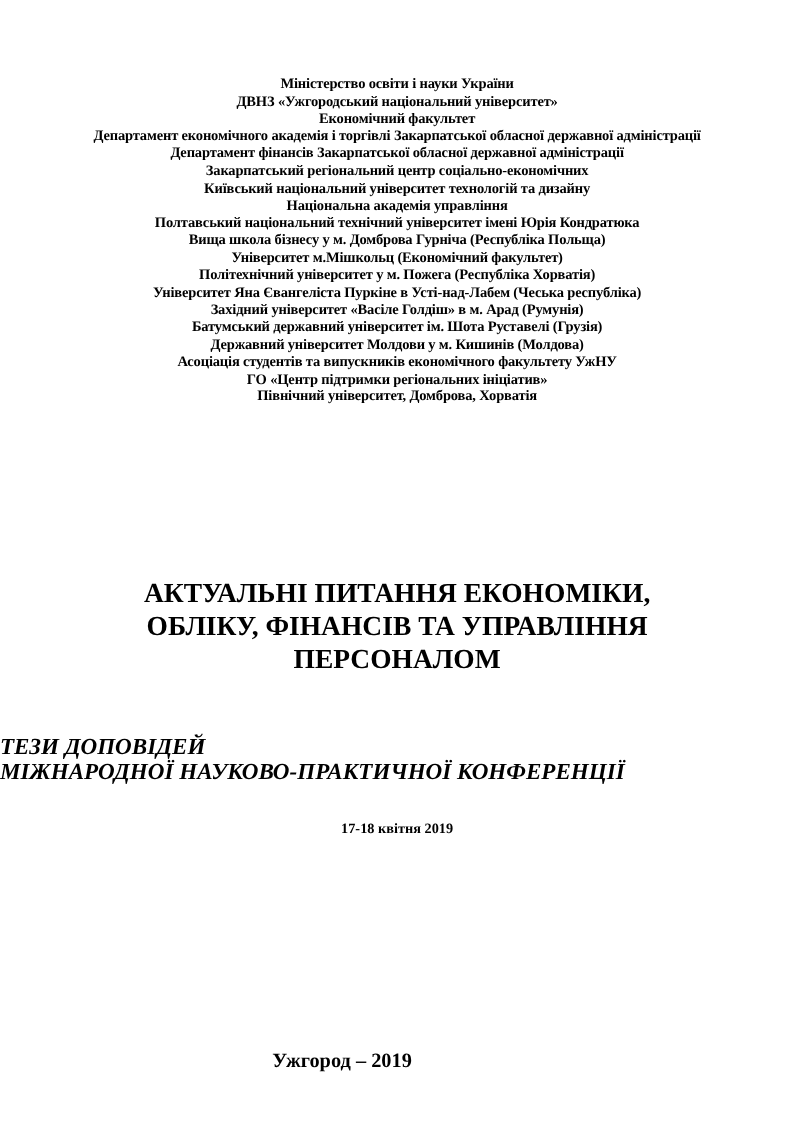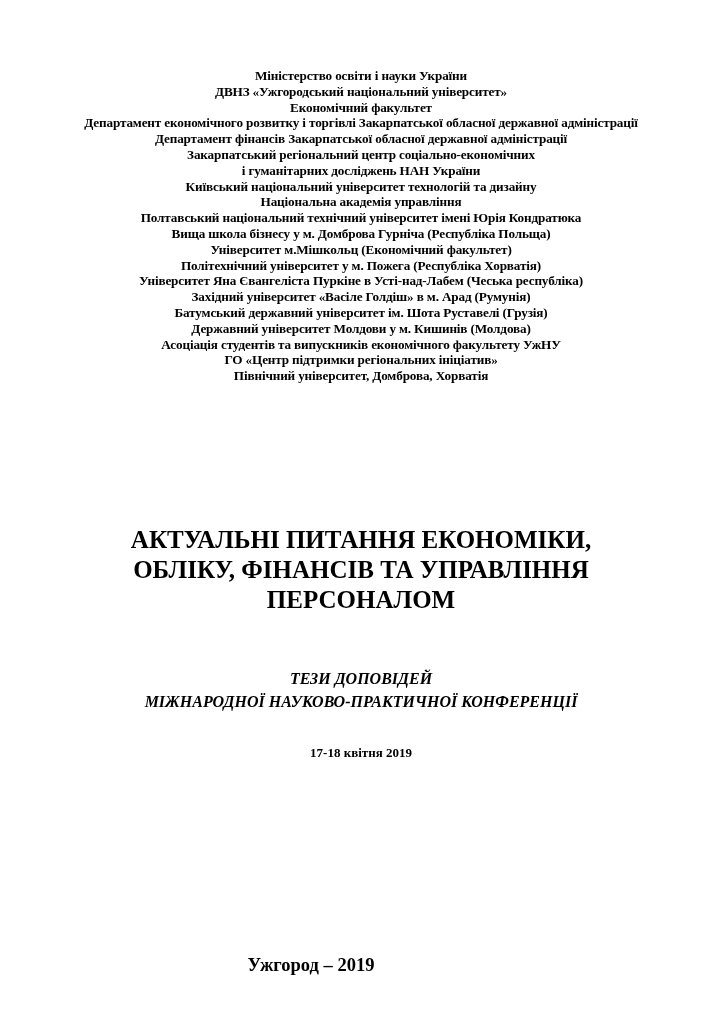--- a/index.html
+++ b/index.html
@@ -45,24 +45,24 @@
       font-weight: bold;
       font-size: 25px;
       line-height: 30px;
     }
     .title-line { display: block; white-space: nowrap; }
     .subtitle {
       position: absolute;
       top: 653px;
       left: 0;
       width: 722px;
-      text-align: center;
+      text-align: left;
       font-weight: bold;
       font-style: italic;
-      font-size: 16px;
+      font-size: 21px;
       line-height: 23px;
     }
     .subtitle-line { display: block; white-space: nowrap; }
     .date {
       position: absolute;
       top: 728px;
       left: 0;
       width: 722px;
       text-align: center;
       font-weight: bold;
@@ -82,24 +82,23 @@
   </style>
 </head>
 <body>
 
 <div class="page">
 
   <div class="orgs">
     <span class="org-line">Міністерство освіти і науки України</span>
     <span class="org-line">ДВНЗ «Ужгородський національний університет»</span>
     <span class="org-line">Економічний факультет</span>
-    <span class="org-line">Департамент економічного розвитку і торгівлі Закарпатської обласної державної адміністрації</span>
+    <span class="org-line">Департамент економічного академія і торгівлі Закарпатської обласної державної адміністрації</span>
     <span class="org-line">Департамент фінансів Закарпатської обласної державної адміністрації</span>
     <span class="org-line">Закарпатський регіональний центр соціально-економічних</span>
-    <span class="org-line">і гуманітарних досліджень НАН України</span>
     <span class="org-line">Київський національний університет технологій та дизайну</span>
     <span class="org-line">Національна академія управління</span>
     <span class="org-line">Полтавський національний технічний університет імені Юрія Кондратюка</span>
     <span class="org-line">Вища школа бізнесу у м. Домброва Гурніча (Республіка Польща)</span>
     <span class="org-line">Університет м.Мішкольц (Економічний факультет)</span>
     <span class="org-line">Політехнічний університет у м. Пожега (Республіка Хорватія)</span>
     <span class="org-line">Університет Яна Євангеліста Пуркіне в Усті-над-Лабем (Чеська республіка)</span>
     <span class="org-line">Західний університет «Васіле Голдіш» в м. Арад (Румунія)</span>
     <span class="org-line">Батумський державний університет ім. Шота Руставелі (Грузія)</span>
     <span class="org-line">Державний університет Молдови у м. Кишинів (Молдова)</span>

